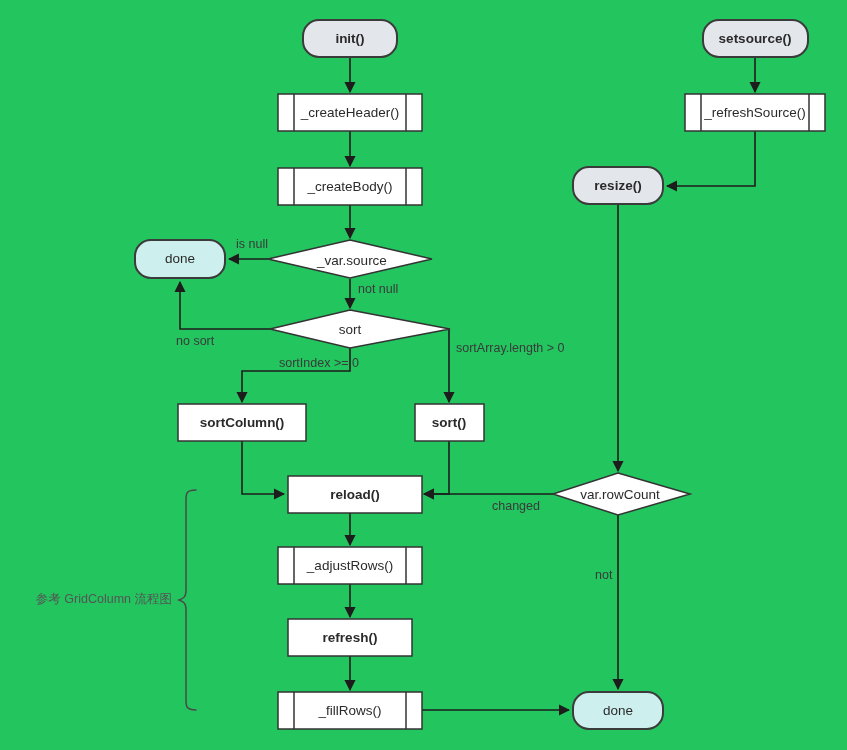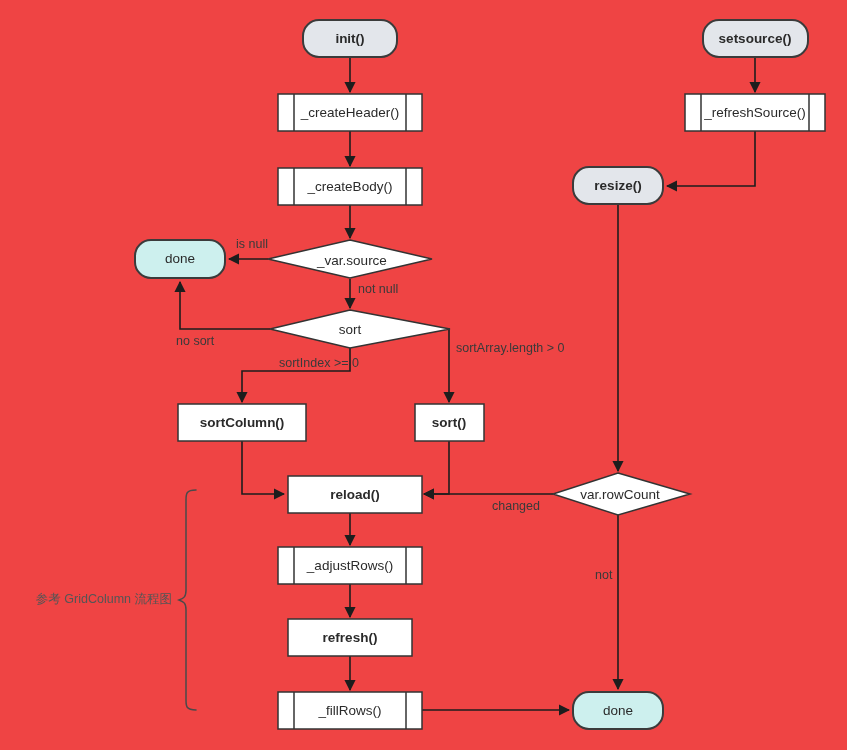--- a/index.html
+++ b/index.html
@@ -7,21 +7,21 @@
     padding: 0;
     background: #ffffff;
   }
   body {
     font-family: "Liberation Sans", "DejaVu Sans", sans-serif;
   }
   #canvas {
     position: relative;
     width: 847px;
     height: 750px;
-    background: #ef4444;
+    background: #22c55e;
     overflow: hidden;
   }
   #flow-svg {
     position: absolute;
     left: 0;
     top: 0;
     width: 847px;
     height: 750px;
   }
   .node-label {

